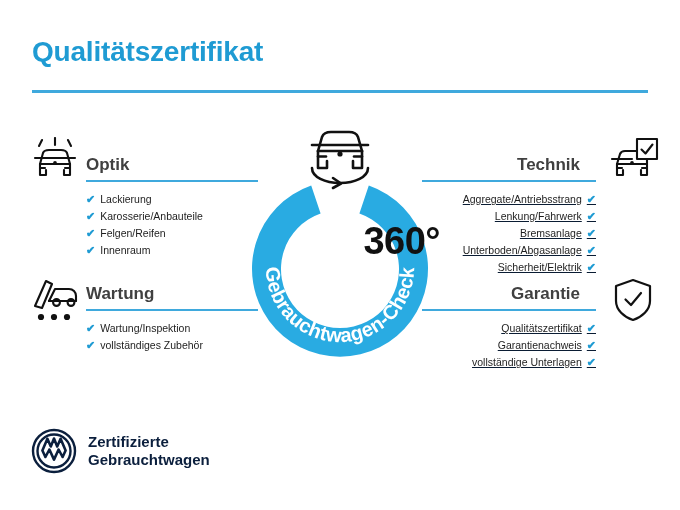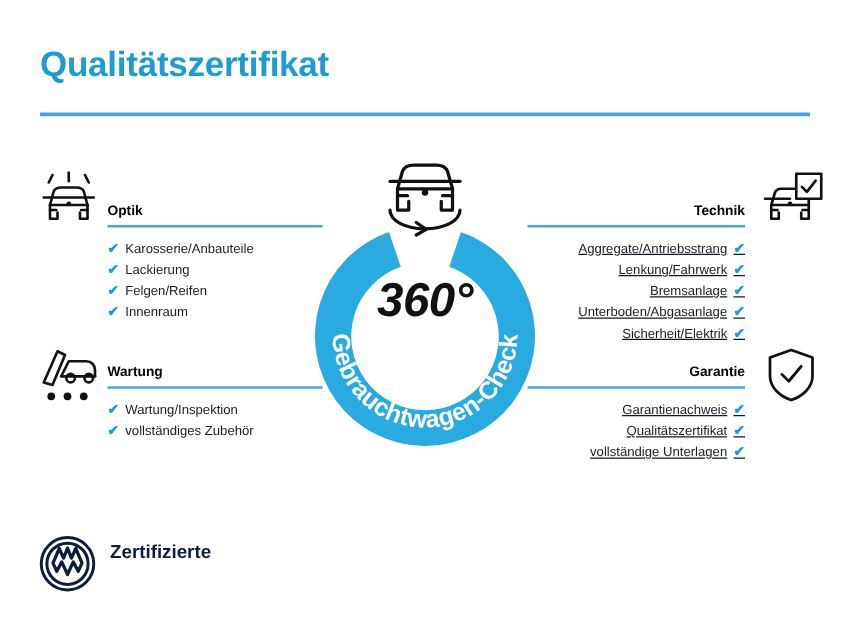--- a/index.html
+++ b/index.html
@@ -38,23 +38,23 @@
 
   
   .section {
     position: absolute;
   }
   .sec-head {
     position: relative;
     height: 30px;
   }
   .sec-title {
-    font-size: 11px;
-    font-weight: bold;
-    color: #000000;
+    font-size: 17px;
+    font-weight: bold;
+    color: #404040;
     position: absolute;
     bottom: 7px;
     white-space: nowrap;
   }
   .sec-rule {
     position: absolute;
     bottom: 0;
     height: 2px;
     background: #3fa9dd;
     width: 100%;
@@ -76,21 +76,21 @@
     font-weight: bold;
     font-size: 11px;
   }
 
   
   .left .sec-title { left: 0; }
   .left .sec-list li { text-align: left; }
   .left .chk { margin-right: 5px; }
 
   
-  .right .sec-title { right: 0; }
+  .right .sec-title { right: 16px; }
   .right .sec-list { text-align: right; text-decoration: underline; }
   .right .sec-list li { text-align: right; }
   .right .chk { margin-left: 5px; }
 
   #sec-optik   { left: 86px;  top: 152px; width: 172px; }
   #sec-wartung { left: 86px;  top: 281px; width: 172px; }
   #sec-technik { left: 422px; top: 152px; width: 174px; }
   #sec-garantie{ left: 422px; top: 281px; width: 174px; }
 
   
@@ -111,26 +111,25 @@
     top: 168px;
     width: 200px;
     height: 200px;
   }
   #badge-ring { position: absolute; left: 0; top: 0; }
   #badge-number {
     position: absolute;
     left: 0;
     top: 52px;
     width: 200px;
-    text-align: center;
+    text-align: right;
     font-size: 38px;
     font-weight: bold;
     color: #111111;
     letter-spacing: -0.5px;
-    font-style: italic;
   }
   #badge-car {
     position: absolute;
     left: 58px;
     top: -44px;
     width: 84px;
     height: 68px;
   }
 
   
@@ -217,22 +216,22 @@
     </g>
   </svg>
 </div>
 
 <div class="section left" id="sec-optik">
   <div class="sec-head">
     <span class="sec-title">Optik</span>
     <span class="sec-rule"></span>
   </div>
   <ul class="sec-list">
+    <li><span class="chk">✔</span><span>Lackierung</span></li>
     <li><span class="chk">✔</span><span>Karosserie/Anbauteile</span></li>
-    <li><span class="chk">✔</span><span>Lackierung</span></li>
     <li><span class="chk">✔</span><span>Felgen/Reifen</span></li>
     <li><span class="chk">✔</span><span>Innenraum</span></li>
   </ul>
 </div>
 
 <div class="section left" id="sec-wartung">
   <div class="sec-head">
     <span class="sec-title">Wartung</span>
     <span class="sec-rule"></span>
   </div>
@@ -255,22 +254,22 @@
     <li><span>Sicherheit/Elektrik</span><span class="chk">✔</span></li>
   </ul>
 </div>
 
 <div class="section right" id="sec-garantie">
   <div class="sec-head">
     <span class="sec-title">Garantie</span>
     <span class="sec-rule"></span>
   </div>
   <ul class="sec-list">
+    <li><span>Qualitätszertifikat</span><span class="chk">✔</span></li>
     <li><span>Garantienachweis</span><span class="chk">✔</span></li>
-    <li><span>Qualitätszertifikat</span><span class="chk">✔</span></li>
     <li><span>vollständige Unterlagen</span><span class="chk">✔</span></li>
   </ul>
 </div>
 
 <div id="badge">
   <svg id="badge-ring" width="200" height="200" viewBox="0 0 200 200">
     <defs>
       <path id="curvepath" d="M 26,100 A 74,74 0 1 0 174,100" fill="none"></path>
     </defs>
     <path d="M 128.8,17.6
@@ -303,13 +302,14 @@
   <circle cx="23" cy="23" r="16.5" fill="none" stroke="#0B1F3D" stroke-width="2.4"></circle>
   <path d="M23 10.5 L26.2 18.5 L29.6 10.8
            M29.6 10.8 L34.6 22.5 L31.6 29
            M31.6 29 L27.6 21.5 L23 31.6
            M23 31.6 L18.4 21.5 L14.4 29
            M14.4 29 L11.4 22.5 L16.4 10.8
            M16.4 10.8 L19.8 18.5 L23 10.5" fill="none" stroke="#0B1F3D" stroke-width="2.6" stroke-linejoin="round" stroke-linecap="round"></path>
 </svg>
 <div id="footer-text">
   <div>Zertifizierte</div>
+  <div>Gebrauchtwagen</div>
 </div>
 
 </body></html>

